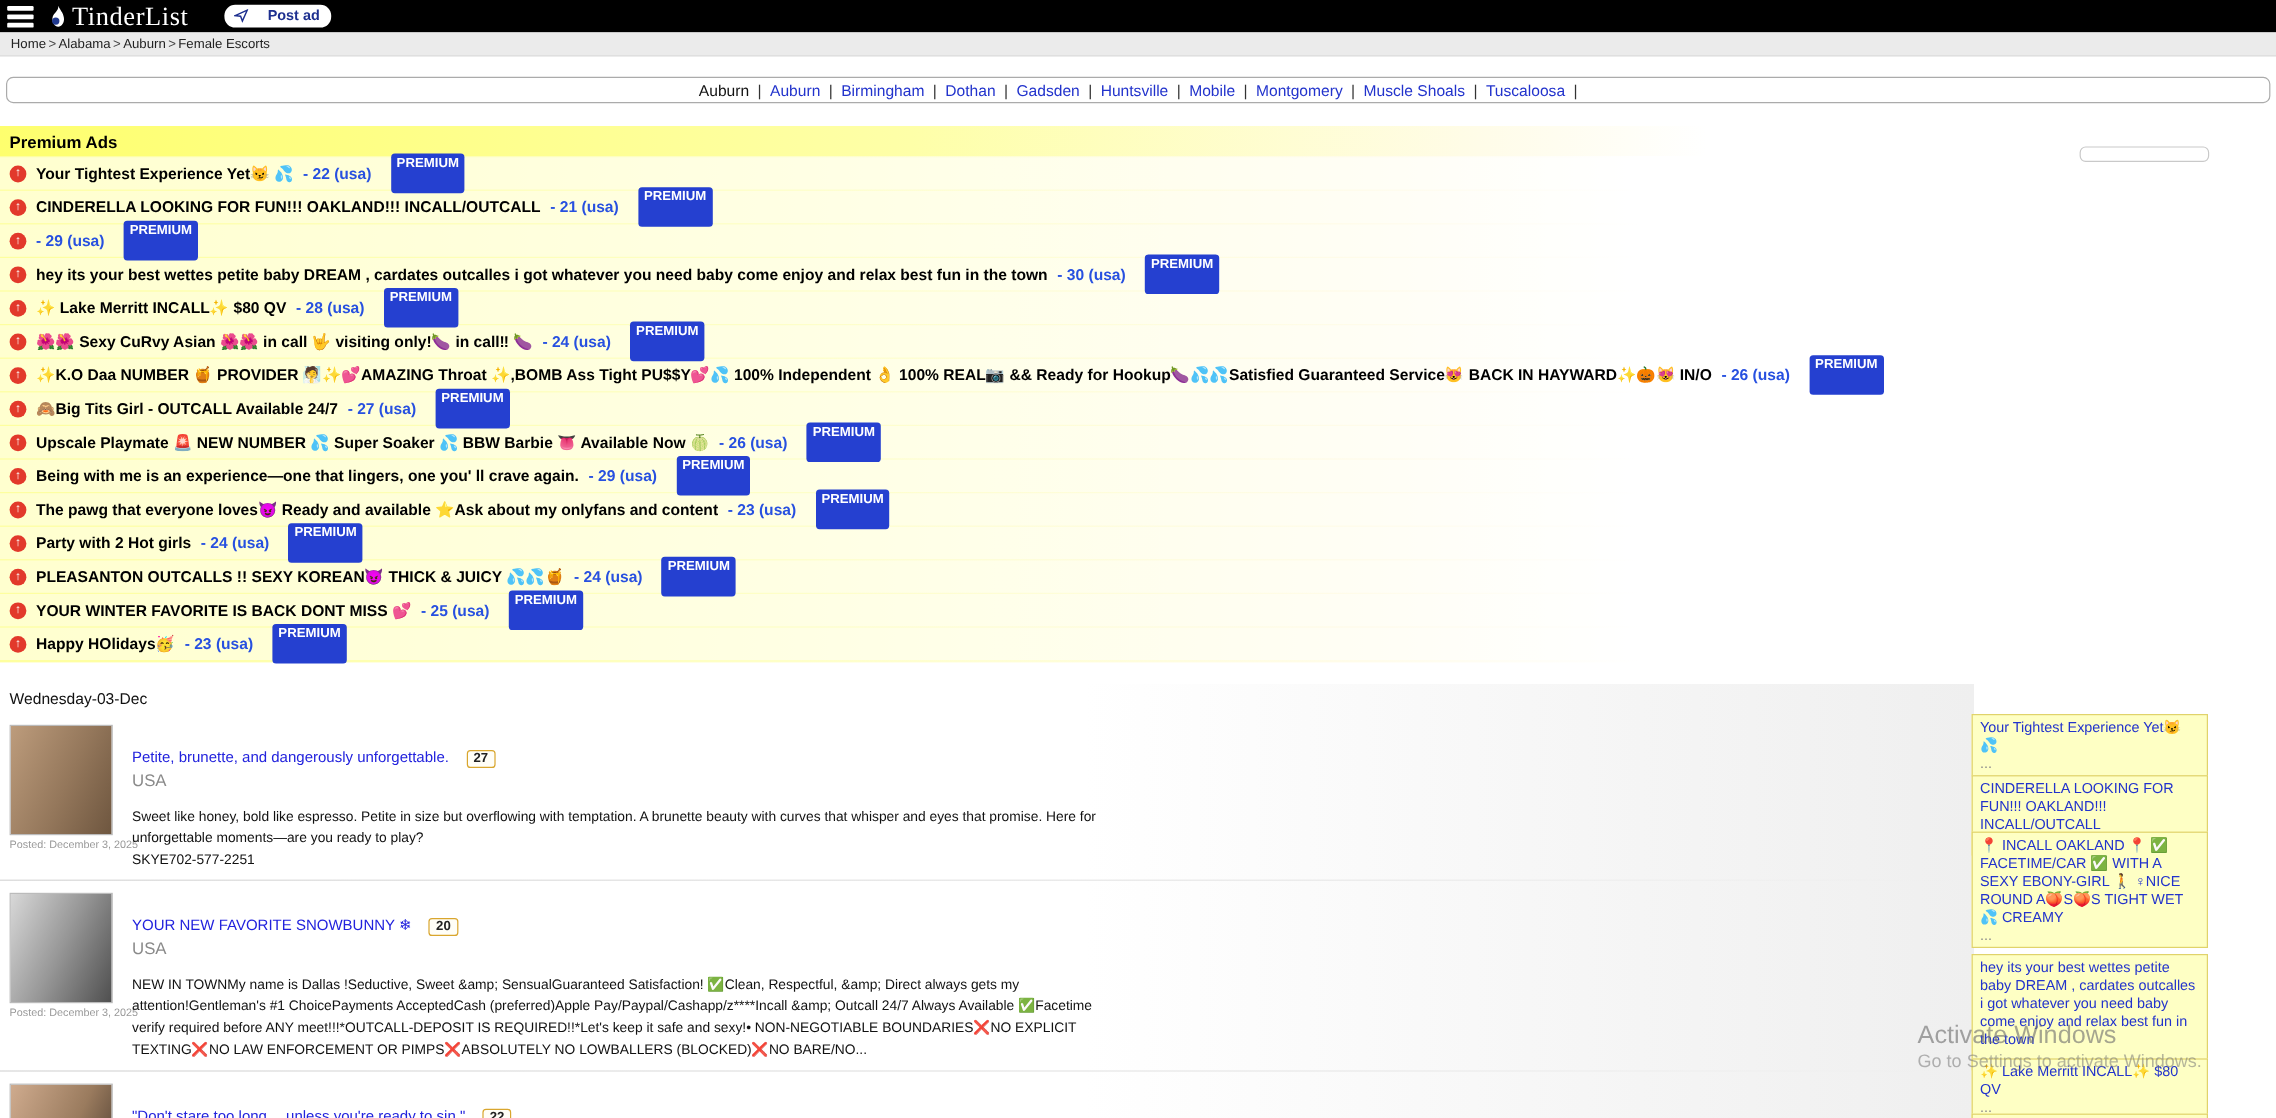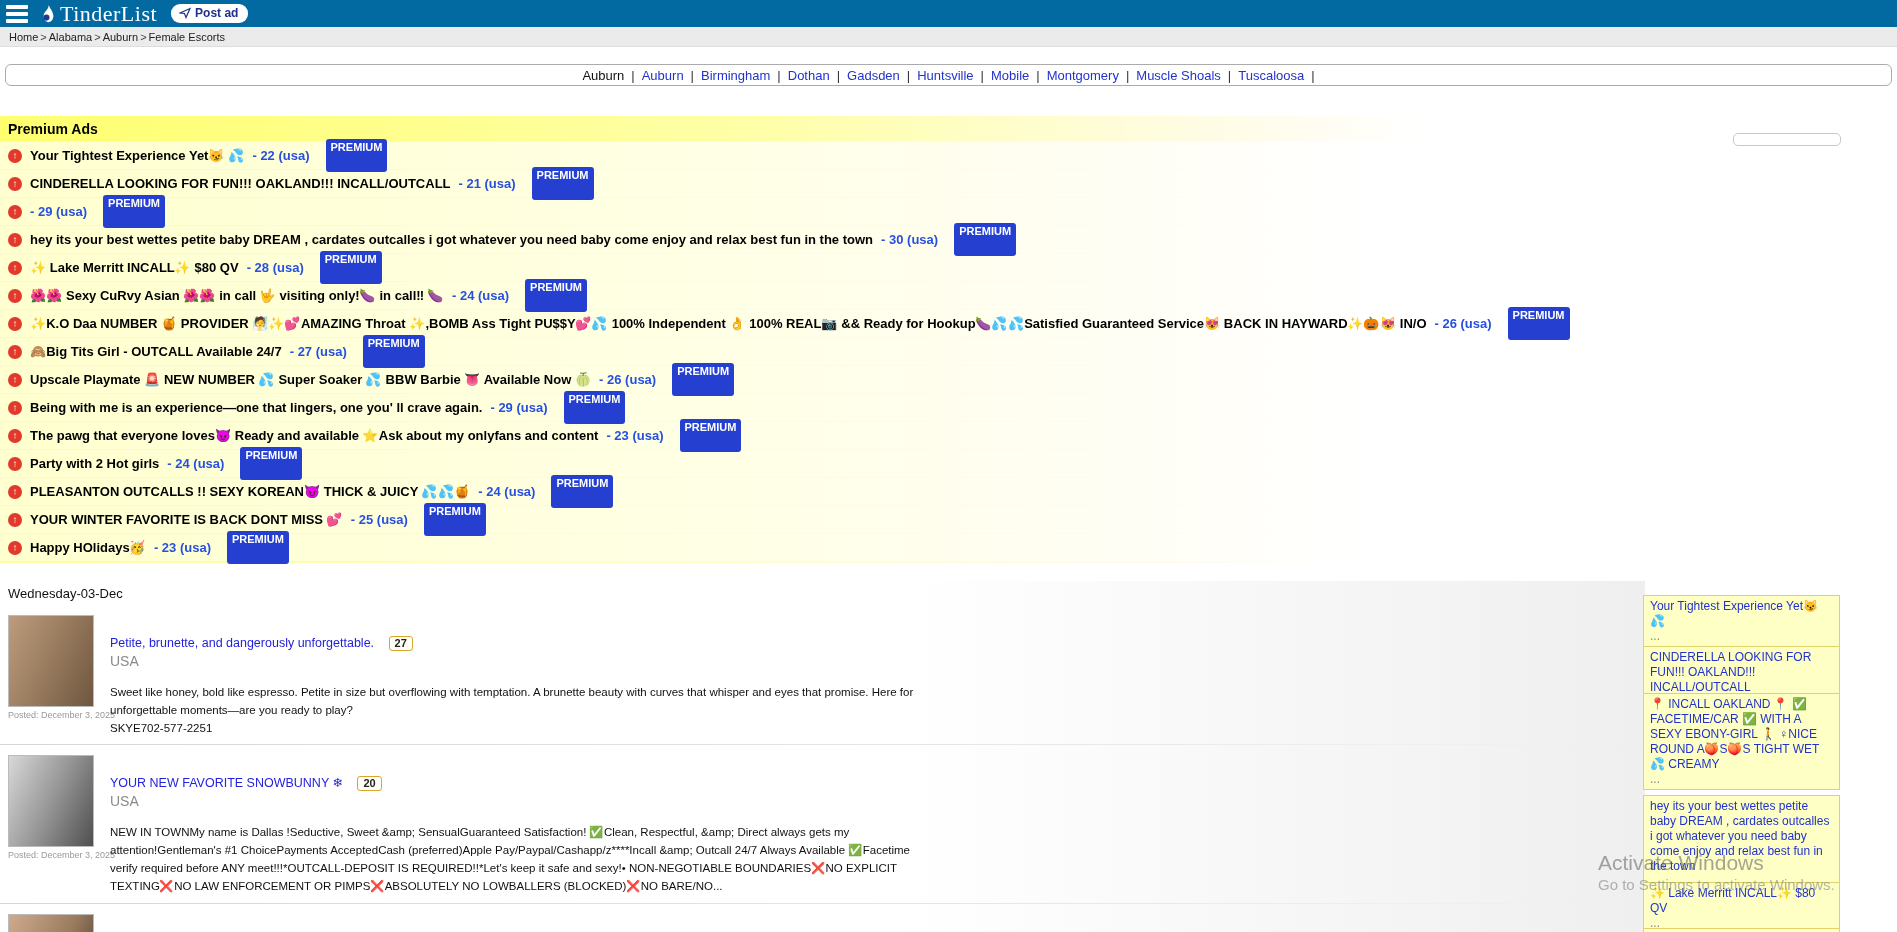--- a/index.html
+++ b/index.html
@@ -1,43 +1,43 @@
 <!DOCTYPE html>
 <html><head>
 <meta charset="utf-8">
 <style>
   * { margin:0; padding:0; box-sizing:border-box; }
   html,body { width:1897px; height:932px; overflow:hidden; background:#fff;
     font-family:"Liberation Sans", sans-serif; }
 
   
-  .topbar { height:27px; background:#0369a1; display:flex; align-items:center; padding-left:6px; }
+  .topbar { height:27px; background:#000000; display:flex; align-items:center; padding-left:6px; }
   .burger { width:22px; display:flex; flex-direction:column; gap:3px; margin-right:12px; cursor:pointer; }
   .burger div { height:4px; background:#fff; border-radius:1px; }
   .brand { display:flex; align-items:center; color:#fff; font-family:"Liberation Serif", serif;
     font-size:22px; letter-spacing:.5px; }
   .flame { width:17px; height:19px; margin-right:3px; }
-  .postad { margin-left:14px; background:#fff; color:#1d2f8f; font-weight:bold; font-size:12px;
-    border:none; border-radius:9px; padding:2px 10px 3px 8px; display:flex; align-items:center; gap:4px; cursor:pointer; }
+  .postad { margin-left:30px; background:#fff; color:#1d2f8f; font-weight:bold; font-size:12px;
+    border:none; border-radius:9px; padding:2px 10px 3px 8px; display:flex; align-items:center; gap:16px; cursor:pointer; }
   .postad svg { width:12px; height:12px; }
 
   
   .crumbbar { height:20px; background:#ebebeb; border-bottom:1px solid #ddd;
     display:flex; align-items:center; padding-left:9px; font-size:11px; color:#222; gap:2px; }
   .crumbbar .sep { color:#444; }
 
   
   .citybox { margin:17px 5px 0 5px; border:1px solid #ababab; border-radius:6px; height:22px;
     display:flex; align-items:center; justify-content:center; font-size:13px; gap:7px; background:#fff; }
   .citybox a { color:#2233cc; text-decoration:none; }
   .citybox .cur { color:#111; }
   .citybox .bar { color:#333; }
 
   
-  .premium { margin-top:30px; position:relative;
+  .premium { margin-top:19px; position:relative;
     background:linear-gradient(90deg,#feff9e 0%,#feffc8 35%,#fffcea 60%,#ffffff 72%); padding-bottom:2px; }
   .premium-head { font-size:14px; font-weight:bold; color:#000; padding:5px 0 4px 8px;
     background:linear-gradient(90deg,#feff6e 0%,#feffa8 40%,#fffce8 65%,#ffffff 75%); }
   .prow { height:27px; display:flex; align-items:center; padding-left:8px; gap:8px;
     background:rgba(255,255,255,0.5); margin-top:1px; white-space:nowrap; }
   .pi { width:14px; height:14px; min-width:14px; border-radius:50%; background:#e2392b; color:#fff;
     font-size:10px; font-weight:bold; display:flex; align-items:center; justify-content:center; line-height:1; }
   .pt { font-size:13px; font-weight:bold; color:#000; cursor:pointer; }
   .pa { font-size:13px; font-weight:bold; color:#2750e0; cursor:pointer; }
   .pb { background:#2540d0; color:#fff; font-size:11px; font-weight:bold; border-radius:3px;

